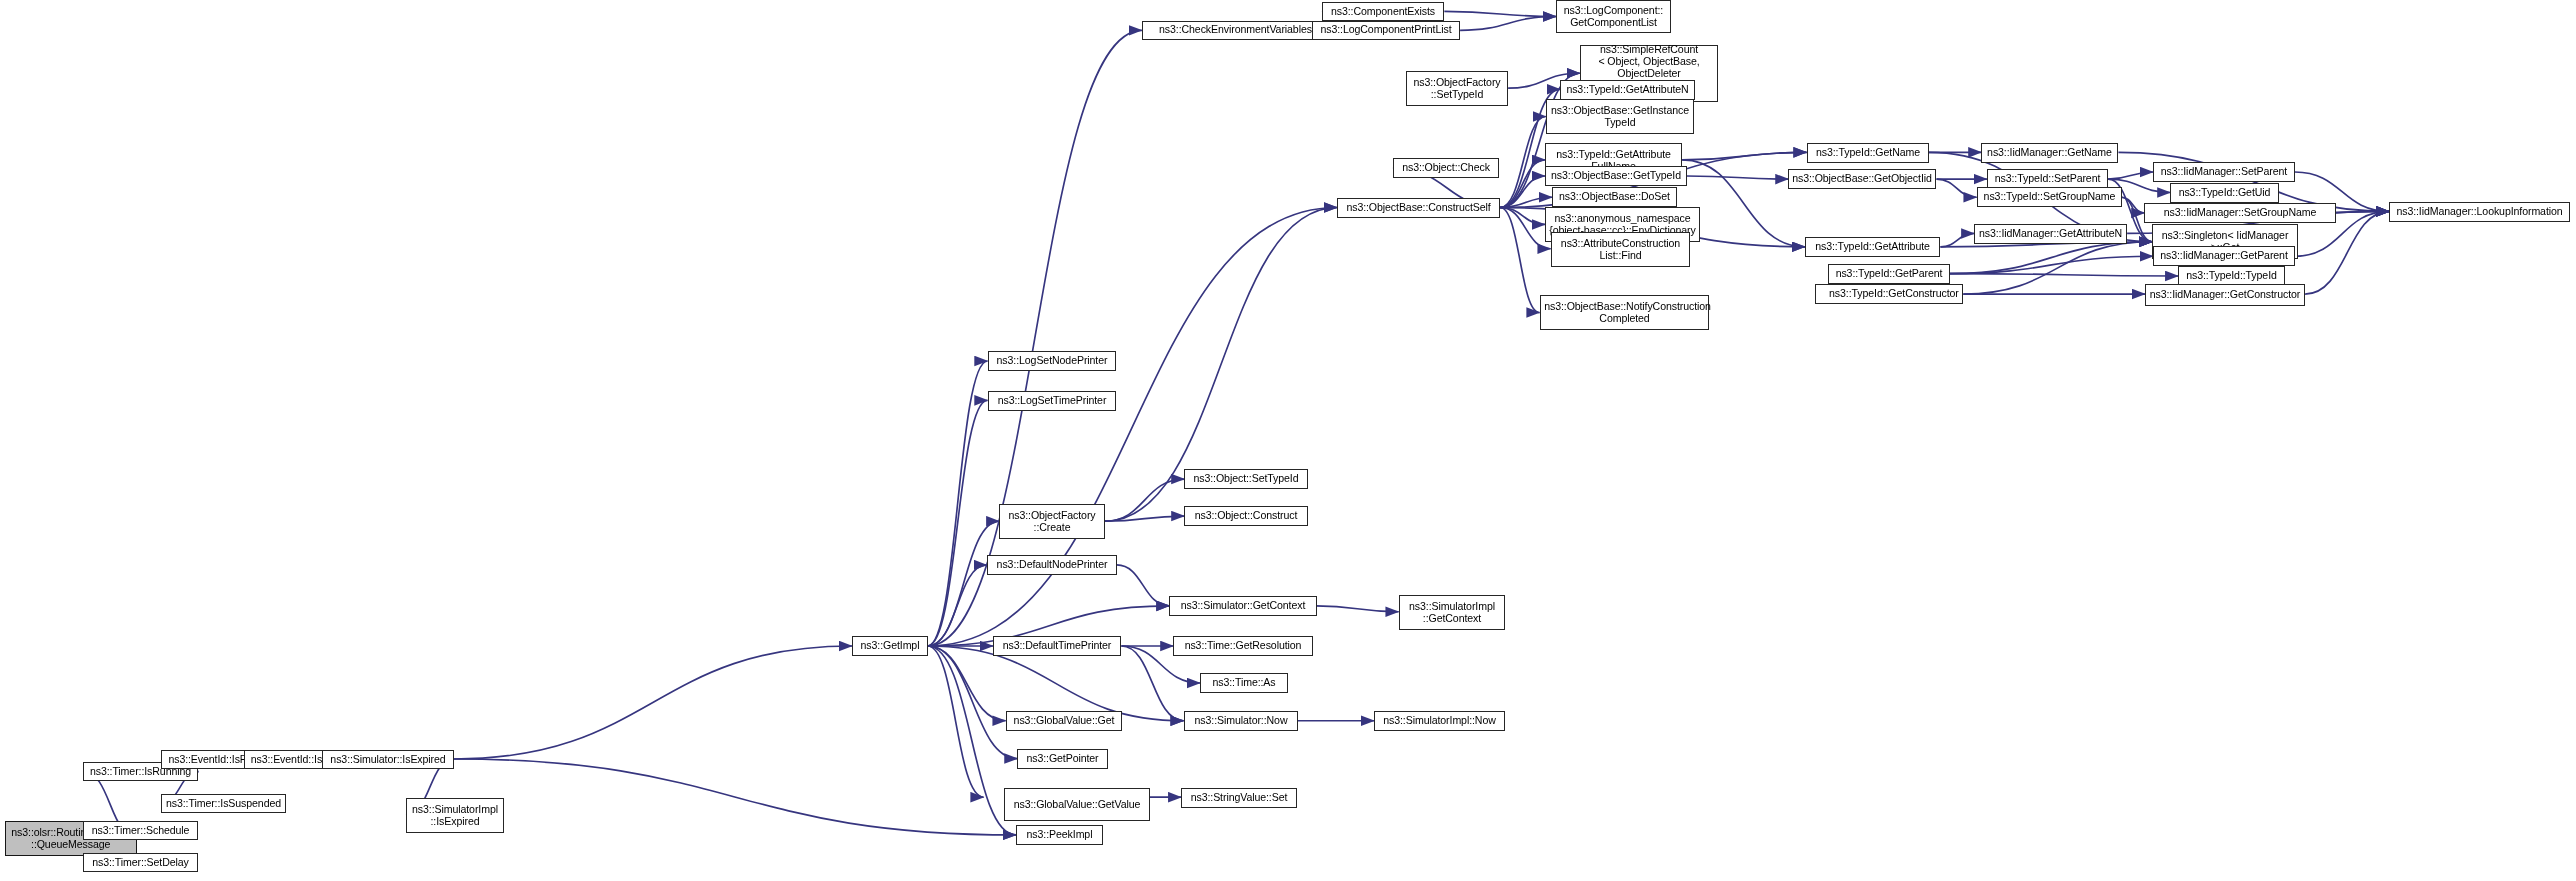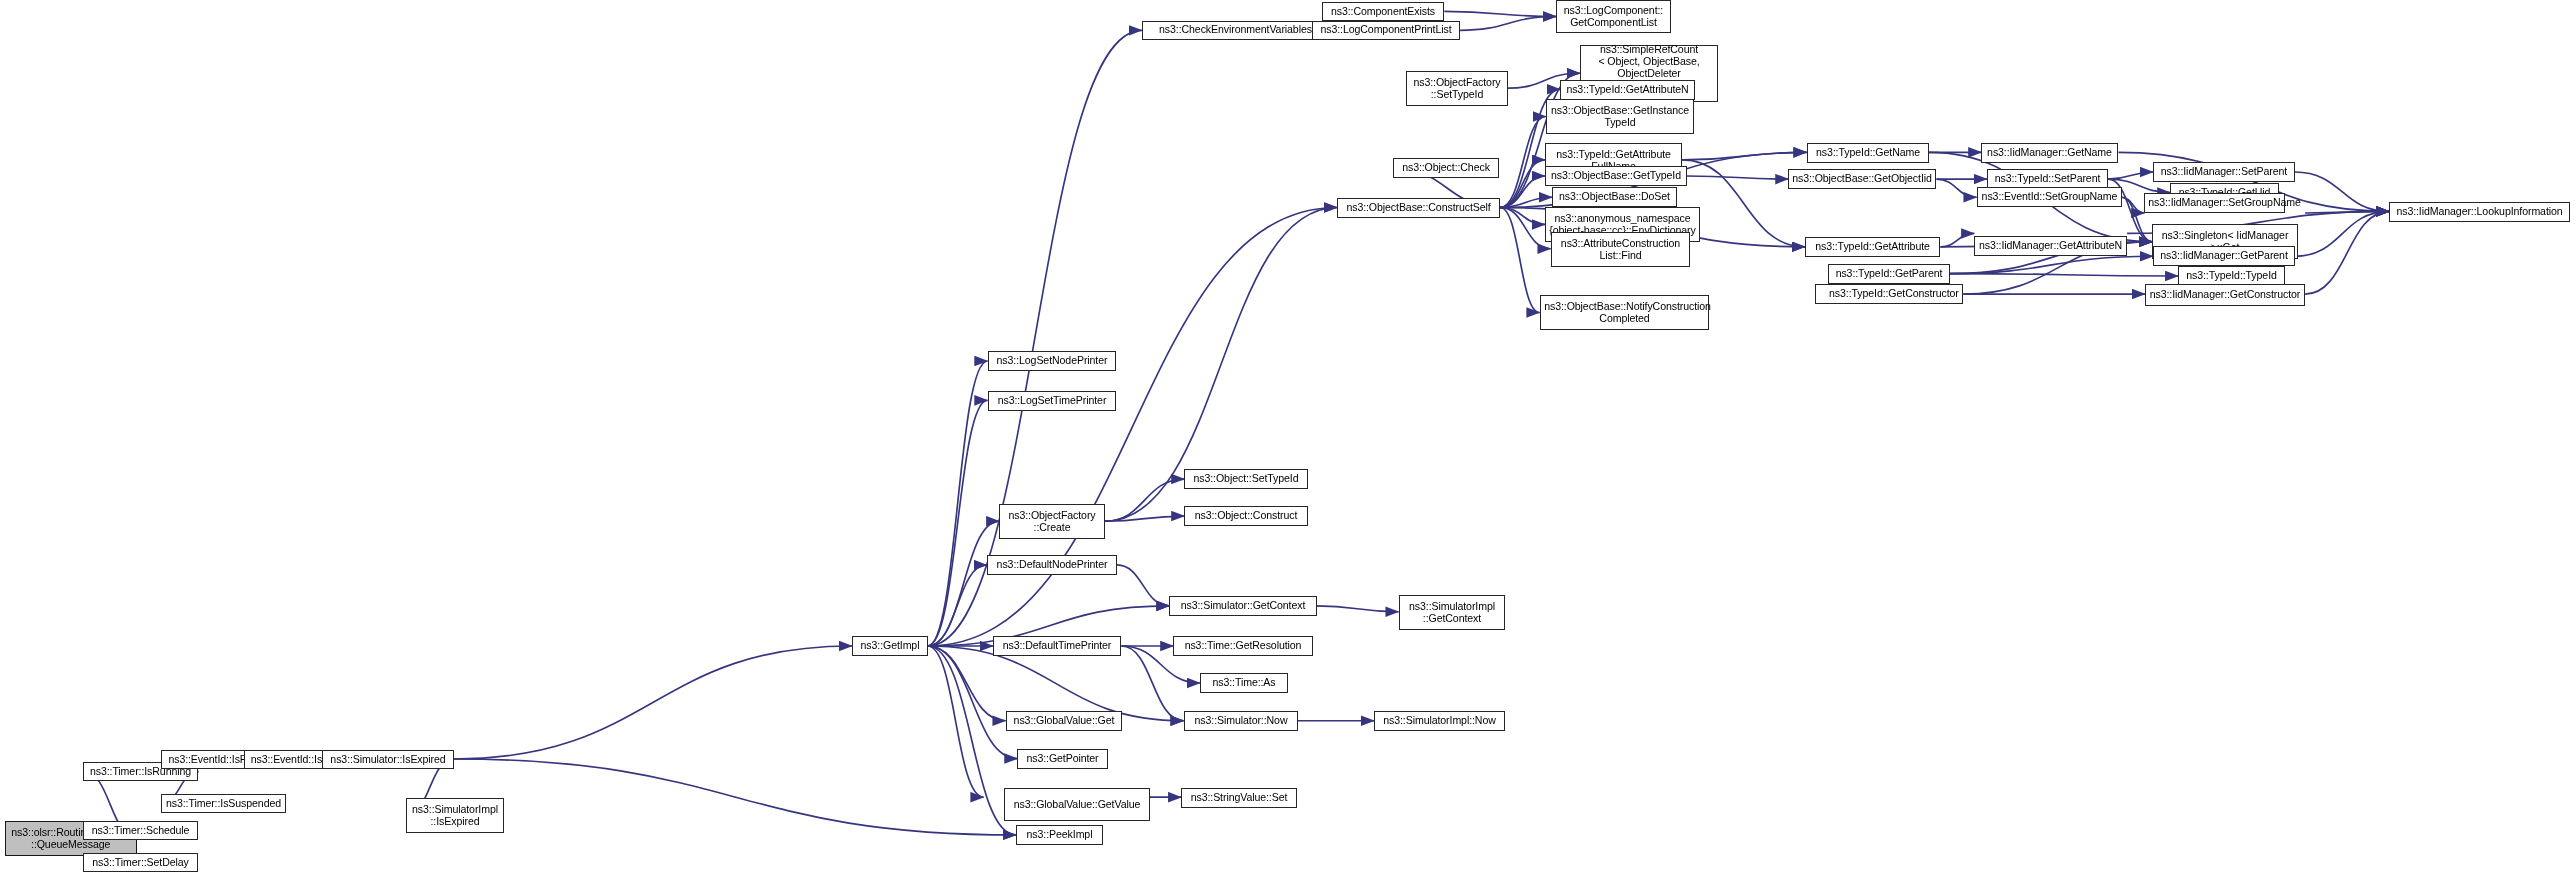--- a/index.html
+++ b/index.html
@@ -178,25 +178,25 @@
 List::Find</span></div>
       <div class="node" style="left: 1540px; top: 295px; width: 169px; height: 35px;"><span>ns3::ObjectBase::NotifyConstruction
 Completed</span></div>
       <div class="node" style="left: 1807px; top: 143px; width: 122px; height: 19.7px;"><span>ns3::TypeId::GetName</span></div>
       <div class="node" style="left: 1788px; top: 169px; width: 148px; height: 19.7px;"><span>ns3::ObjectBase::GetObjectIid</span></div>
       <div class="node" style="left: 1805px; top: 237px; width: 135px; height: 19.7px;"><span>ns3::TypeId::GetAttribute</span></div>
       <div class="node" style="left: 1828px; top: 264px; width: 122px; height: 19.7px;"><span>ns3::TypeId::GetParent</span></div>
       <div class="node" style="left: 1815px; top: 284px; width: 148px; height: 19.7px; text-align: right;"><span>ns3::TypeId::GetConstructor</span></div>
       <div class="node" style="left: 1981px; top: 143px; width: 137px; height: 19.7px;"><span>ns3::IidManager::GetName</span></div>
       <div class="node" style="left: 1987px; top: 169px; width: 121px; height: 19.7px;"><span>ns3::TypeId::SetParent</span></div>
-      <div class="node" style="left: 1977px; top: 187px; width: 145px; height: 19.7px;"><span>ns3::EventId::SetGroupName</span></div>
-      <div class="node" style="left: 1974px; top: 224px; width: 153px; height: 19.7px; margin-top: 12px;"><span>ns3::IidManager::GetAttributeN</span></div>
+      <div class="node" style="left: 1977px; top: 187px; width: 145px; height: 19.7px;"><span>ns3::TypeId::SetGroupName</span></div>
+      <div class="node" style="left: 1974px; top: 224px; width: 153px; height: 19.7px;"><span>ns3::IidManager::GetAttributeN</span></div>
       <div class="node" style="left: 2153px; top: 162px; width: 142px; height: 19.7px;"><span>ns3::IidManager::SetParent</span></div>
       <div class="node" style="left: 2170px; top: 183px; width: 109px; height: 19.7px;"><span>ns3::TypeId::GetUid</span></div>
-      <div class="node" style="left: 2144px; top: 193px; width: 141px; height: 19.7px;"><span>ns3::IidManager::SetGroupName</span></div>
+      <div class="node" style="left: 2144px; top: 203px; width: 192px; height: 19.7px;"><span>ns3::IidManager::SetGroupName</span></div>
       <div class="node" style="left: 2152px; top: 224px; width: 146px; height: 35px;"><span>ns3::Singleton&lt; IidManager
 &gt;::Get</span></div>
       <div class="node" style="left: 2153px; top: 246px; width: 142px; height: 19.7px;"><span>ns3::IidManager::GetParent</span></div>
       <div class="node" style="left: 2178px; top: 266px; width: 107px; height: 19.7px;"><span>ns3::TypeId::TypeId</span></div>
       <div class="node" style="left: 2145px; top: 284px; width: 160px; height: 22px;"><span>ns3::IidManager::GetConstructor</span></div>
       <div class="node" style="left: 2389px; top: 202px; width: 181px; height: 19.7px;"><span>ns3::IidManager::LookupInformation</span></div>
       <div class="node" style="left: 1399px; top: 595px; width: 106px; height: 35px;"><span>ns3::SimulatorImpl
 ::GetContext</span></div>
       <div class="node" style="left: 1374px; top: 711px; width: 131px; height: 19.7px;"><span>ns3::SimulatorImpl::Now</span></div>
     </div>

